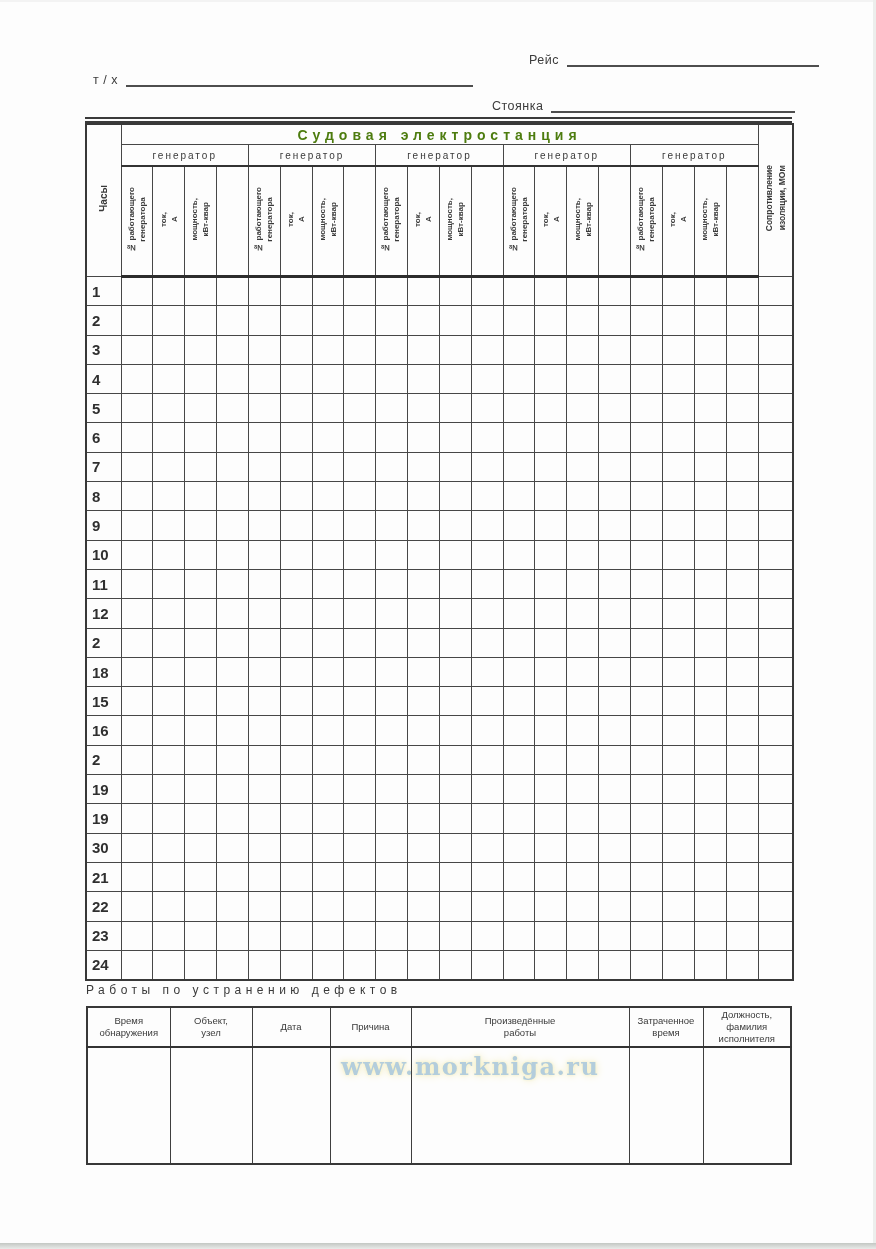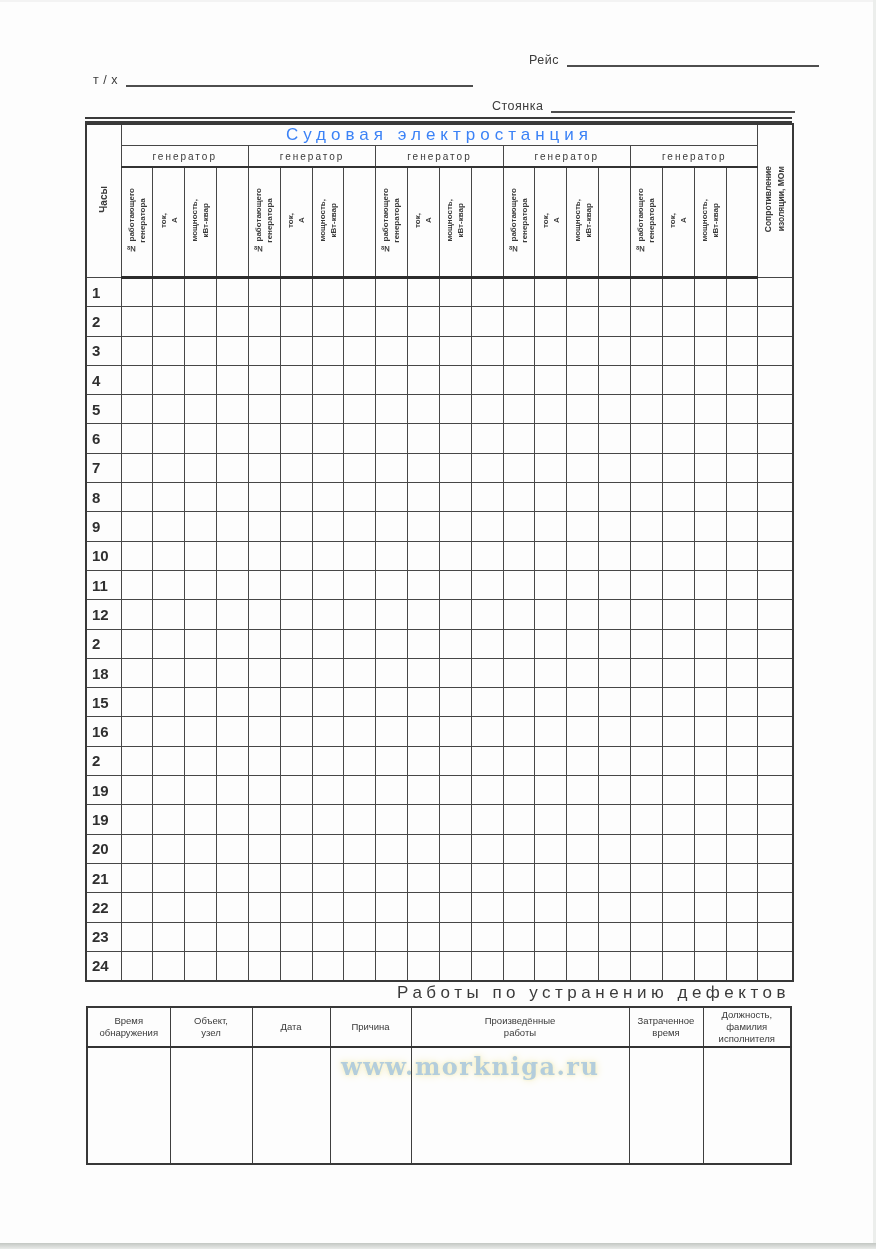--- a/index.html
+++ b/index.html
@@ -16,36 +16,36 @@
   
   .fieldrow{position:absolute;display:flex;align-items:flex-end;}
   .fieldrow .lbl{font-size:12.5px;color:#3c3c3c;white-space:nowrap;letter-spacing:.5px;}
   .fieldrow .line{border-bottom:2px solid #4e4e4e;height:15px;margin-left:8px;}
 
   
   table{border-collapse:collapse;table-layout:fixed;background:transparent;}
   .mt-wrap{position:absolute;left:85px;top:117px;width:707px;border-top:6px double #3a3a3a;}
   #main-table{width:707px;border:2px solid #383838;}
   #main-table th,#main-table td{border:1.4px solid #474747;padding:0;vertical-align:middle;text-align:center;}
-  #main-table .title-cell{height:19px;font-size:17px;font-weight:400;letter-spacing:5px;color:#3b82f6;}
+  #main-table .title-cell{height:19px;font-size:14px;font-weight:700;letter-spacing:5px;color:#4d7c0f;}
   #main-table .gen-cell{height:20px;font-size:10px;font-weight:400;letter-spacing:2px;color:#3a3a3a;
     border-bottom:2px solid #333;}
   #main-table .sub-row th{height:108px;border-bottom:3px solid #2c2c2c;}
   .vert{
     display:inline-block;writing-mode:vertical-rl;transform:rotate(180deg);
     white-space:pre-line;font-size:8px;line-height:1.4;color:#3a3a3a;
     max-height:100px;margin:0 auto;text-align:center;
   }
   .hours-head .vert{font-size:10px;}
   .insul-head .vert{font-size:8.5px;line-height:1.5;}
   #main-table tbody tr{height:29.3px;}
   #main-table td.hour{font-size:15px;font-weight:700;color:#2f2f2f;text-align:left;padding-left:5px;}
 
-  .defects-title{position:absolute;left:86px;top:983px;width:704px;text-align:right;
-    font-size:17px;letter-spacing:4.5px;color:#3a3a3a;}
+  .defects-title{position:absolute;left:86px;top:983px;width:704px;text-align:left;
+    font-size:12px;letter-spacing:4.5px;color:#3a3a3a;}
   #defects-table{position:absolute;left:86px;top:1006px;width:704px;border:2px solid #383838;}
   #defects-table th{height:36px;border:1.5px solid #3f3f3f;border-bottom:2px solid #333;
     font-size:9.5px;font-weight:400;line-height:1.25;white-space:pre-line;vertical-align:middle;text-align:center;padding:1px;}
   #defects-table td{height:113px;border:1.5px solid #3f3f3f;}
 
   .watermark{
     position:absolute;left:341px;top:1052px;z-index:0;
     font-family:"DejaVu Serif",serif;font-weight:bold;font-size:24px;letter-spacing:1.5px;
     color:#b3cddc;text-shadow:0 0 3px #f6f0c0,0 0 9px #f1eab4;
   }
@@ -600,21 +600,21 @@
             <td class="cell"></td>
             <td class="cell"></td>
             <td class="cell"></td>
             <td class="cell"></td>
             <td class="cell"></td>
             <td class="cell"></td>
             <td class="cell"></td>
             <td class="cell"></td>
           </tr>
           <tr>
-            <td class="hour">20</td>
+            <td class="hour">30</td>
             <td class="cell"></td>
             <td class="cell"></td>
             <td class="cell"></td>
             <td class="cell"></td>
             <td class="cell"></td>
             <td class="cell"></td>
             <td class="cell"></td>
             <td class="cell"></td>
             <td class="cell"></td>
             <td class="cell"></td>

